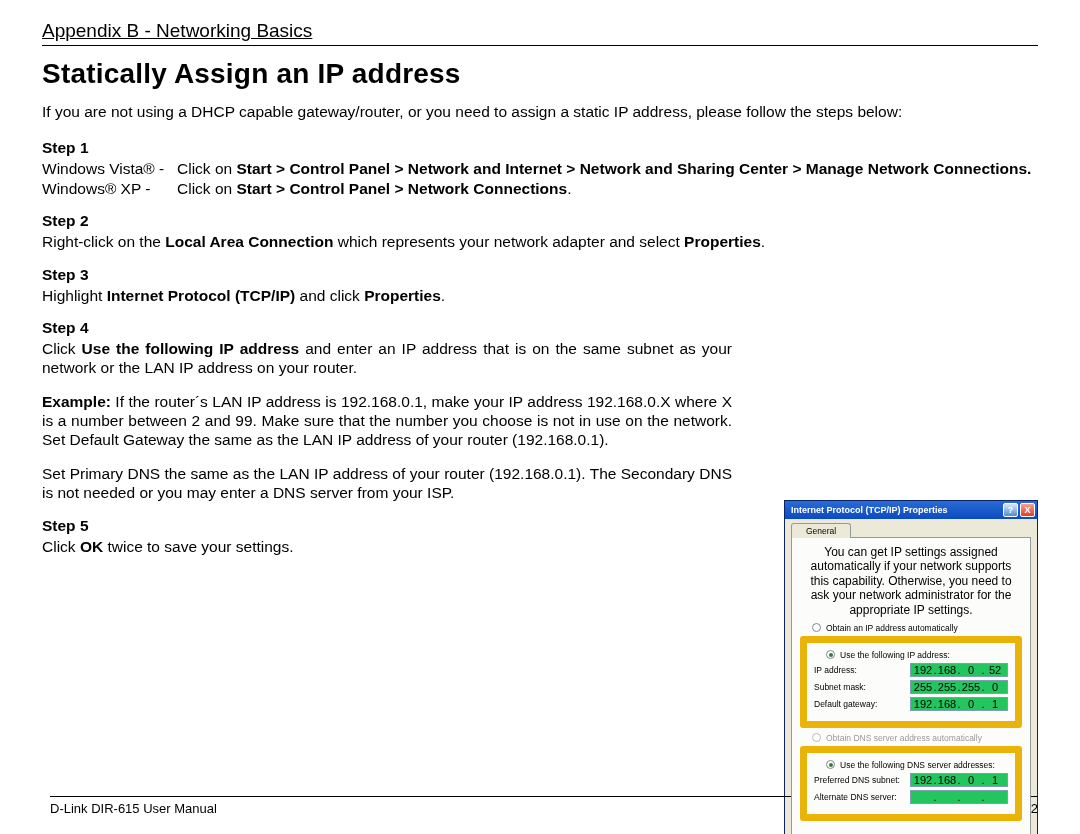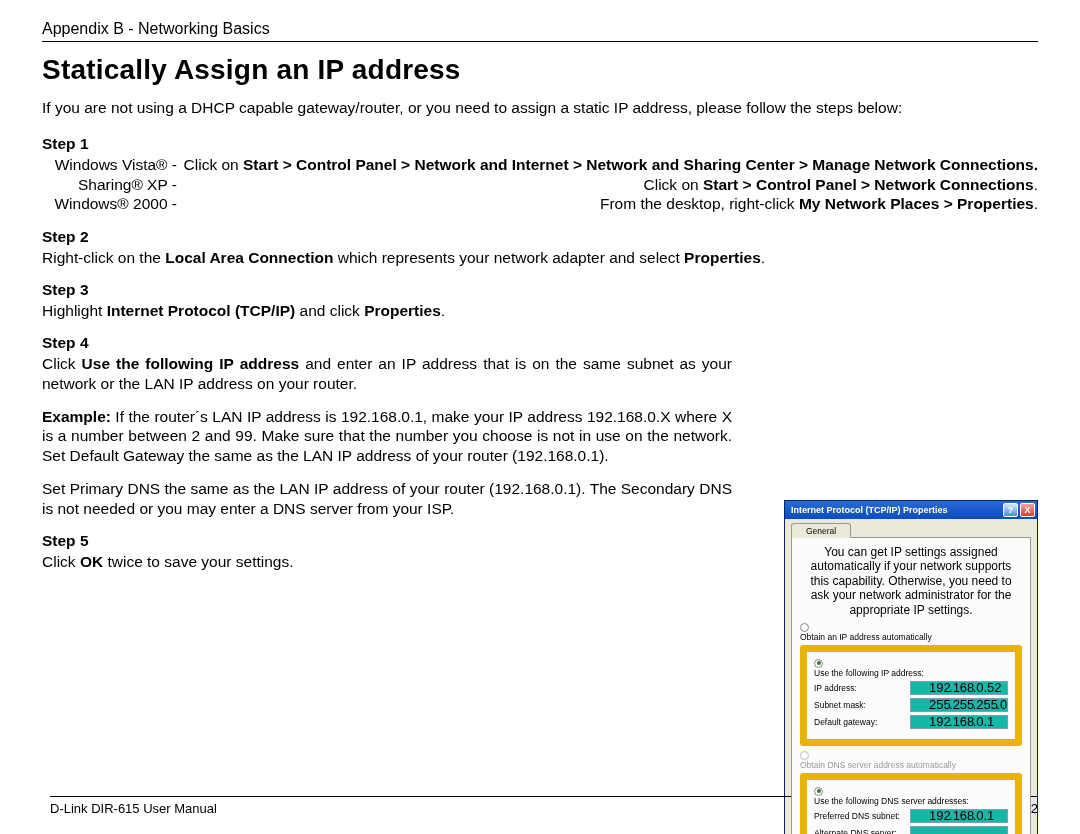--- a/index.html
+++ b/index.html
@@ -7,33 +7,33 @@
     font-family: Arial, Helvetica, sans-serif;
     font-size: 15px;
     color: #000;
     background: #fff;
     width: 1080px;
     height: 834px;
     position: relative;
     padding: 20px 42px 20px 42px;
   }
   .header-line { border-bottom: 1.5px solid #000; padding-bottom: 3px; margin-bottom: 12px; }
-  .header-text { font-size: 16px; }
+  .header-text { font-size: 19px; text-decoration: underline; }
   .main-title {
     font-family: "Arial Narrow", Arial, sans-serif;
     font-stretch: condensed;
     font-weight: bold;
     font-size: 28px;
     letter-spacing: 0.2px;
     margin-bottom: 12px;
   }
   .para { font-size: 15.5px; line-height: 1.25; margin-bottom: 18px; }
   .step-label { font-weight: bold; font-size: 15.5px; margin-top: 14px; margin-bottom: 2px; }
   .step-body { font-size: 15.5px; line-height: 1.25; }
-  .step-row { display: flex; text-align: right; }
+  .step-row { display: flex; }
   .step-col1 { width: 135px; flex-shrink: 0; }
   .step-col2 { flex: 1; }
   .b { font-weight: bold; }
   .justify { text-align: justify; }
   .left-col { width: 690px; }
   .footer {
     position: absolute;
     left: 50px; right: 42px; bottom: 18px;
     border-top: 1.5px solid #000;
     padding-top: 4px;
@@ -90,48 +90,48 @@
   }
   .tab-panel {
     border: 1px solid #919b9c;
     margin: -1px 6px 6px 6px;
     padding: 7px 8px 8px 8px;
     background: #fcfcfa;
     position: relative;
     z-index: 1;
   }
   .panel-text { font-size: 12px; line-height: 1.2; margin-bottom: 6px; text-align: center; }
-  .radio-row { display: flex; align-items: flex-start; margin: 3px 0; font-size: 8.5px; flex-direction: column; }
+  .radio-row { display: flex; align-items: center; margin: 3px 12px; font-size: 8.5px; }
   .radio {
     width: 9px; height: 9px; border-radius: 50%; border: 1px solid #7a8a99;
     margin-right: 5px; display: inline-flex; align-items: center; justify-content: center;
     background: #fff;
   }
   .radio.checked::after { content: ""; width: 4px; height: 4px; background: #3b7b2d; border-radius: 50%; display: block; }
   .radio.disabled { border-color: #bbb; }
   .fieldset {
     border: 7px solid #eab308;
     border-radius: 3px;
     padding: 4px 7px 7px 7px;
     margin-top: 2px;
     margin-bottom: 5px;
   }
   .frow { display: flex; align-items: center; margin: 3px 0; }
   .flabel { flex: 1; font-size: 8.5px; }
   .flabel.disabled { color: #9a9a9a; }
   .ipbox {
     border: 1px solid #7f9db9;
-    background: #14b8a6;
+    background: #22c55e;
     height: 14px;
     width: 98px;
     display: flex;
     align-items: center;
     justify-content: space-around;
-    font-size: 13px;
-    padding: 0 18px;
+    font-size: 11px;
+    padding: 0 2px;
   }
   .ipseg { width: 20px; text-align: center; }
   .ipdot { width: 4px; text-align: center; }
   .btn {
     border: 1px solid #919b9c;
     background: linear-gradient(to bottom,#fff,#e6e6dd);
     border-radius: 2px;
     padding: 1px 9px;
     font-size: 8.5px;
     cursor: pointer;
@@ -152,29 +152,23 @@
 
 <div class="step-label">Step 1</div>
 <div class="step-body">
   <div class="step-row">
     <div class="step-col1">Windows Vista® -</div>
     <div class="step-col2">
       <span>Click on </span><span class="b">Start &gt; Control Panel &gt; Network and Internet &gt; Network and Sharing Center &gt; Manage Network Connections.</span>
     </div>
   </div>
   <div class="step-row">
-    <div class="step-col1">Sharing® XP -</div>
+    <div class="step-col1">Windows® XP -</div>
     <div class="step-col2">
       <span>Click on </span><span class="b">Start &gt; Control Panel &gt; Network Connections</span><span>.</span>
-    </div>
-  </div>
-  <div class="step-row">
-    <div class="step-col1">Windows® 2000 -</div>
-    <div class="step-col2">
-      <span>From the desktop, right-click </span><span class="b">My Network Places &gt; Properties</span><span>.</span>
     </div>
   </div>
 </div>
 
 <div class="step-label">Step 2</div>
 <div class="step-body">
   <span>Right-click on the </span><span class="b">Local Area Connection</span><span> which represents your network adapter and select </span><span class="b">Properties</span><span>.</span>
 </div>
 
 <div class="step-label">Step 3</div>

